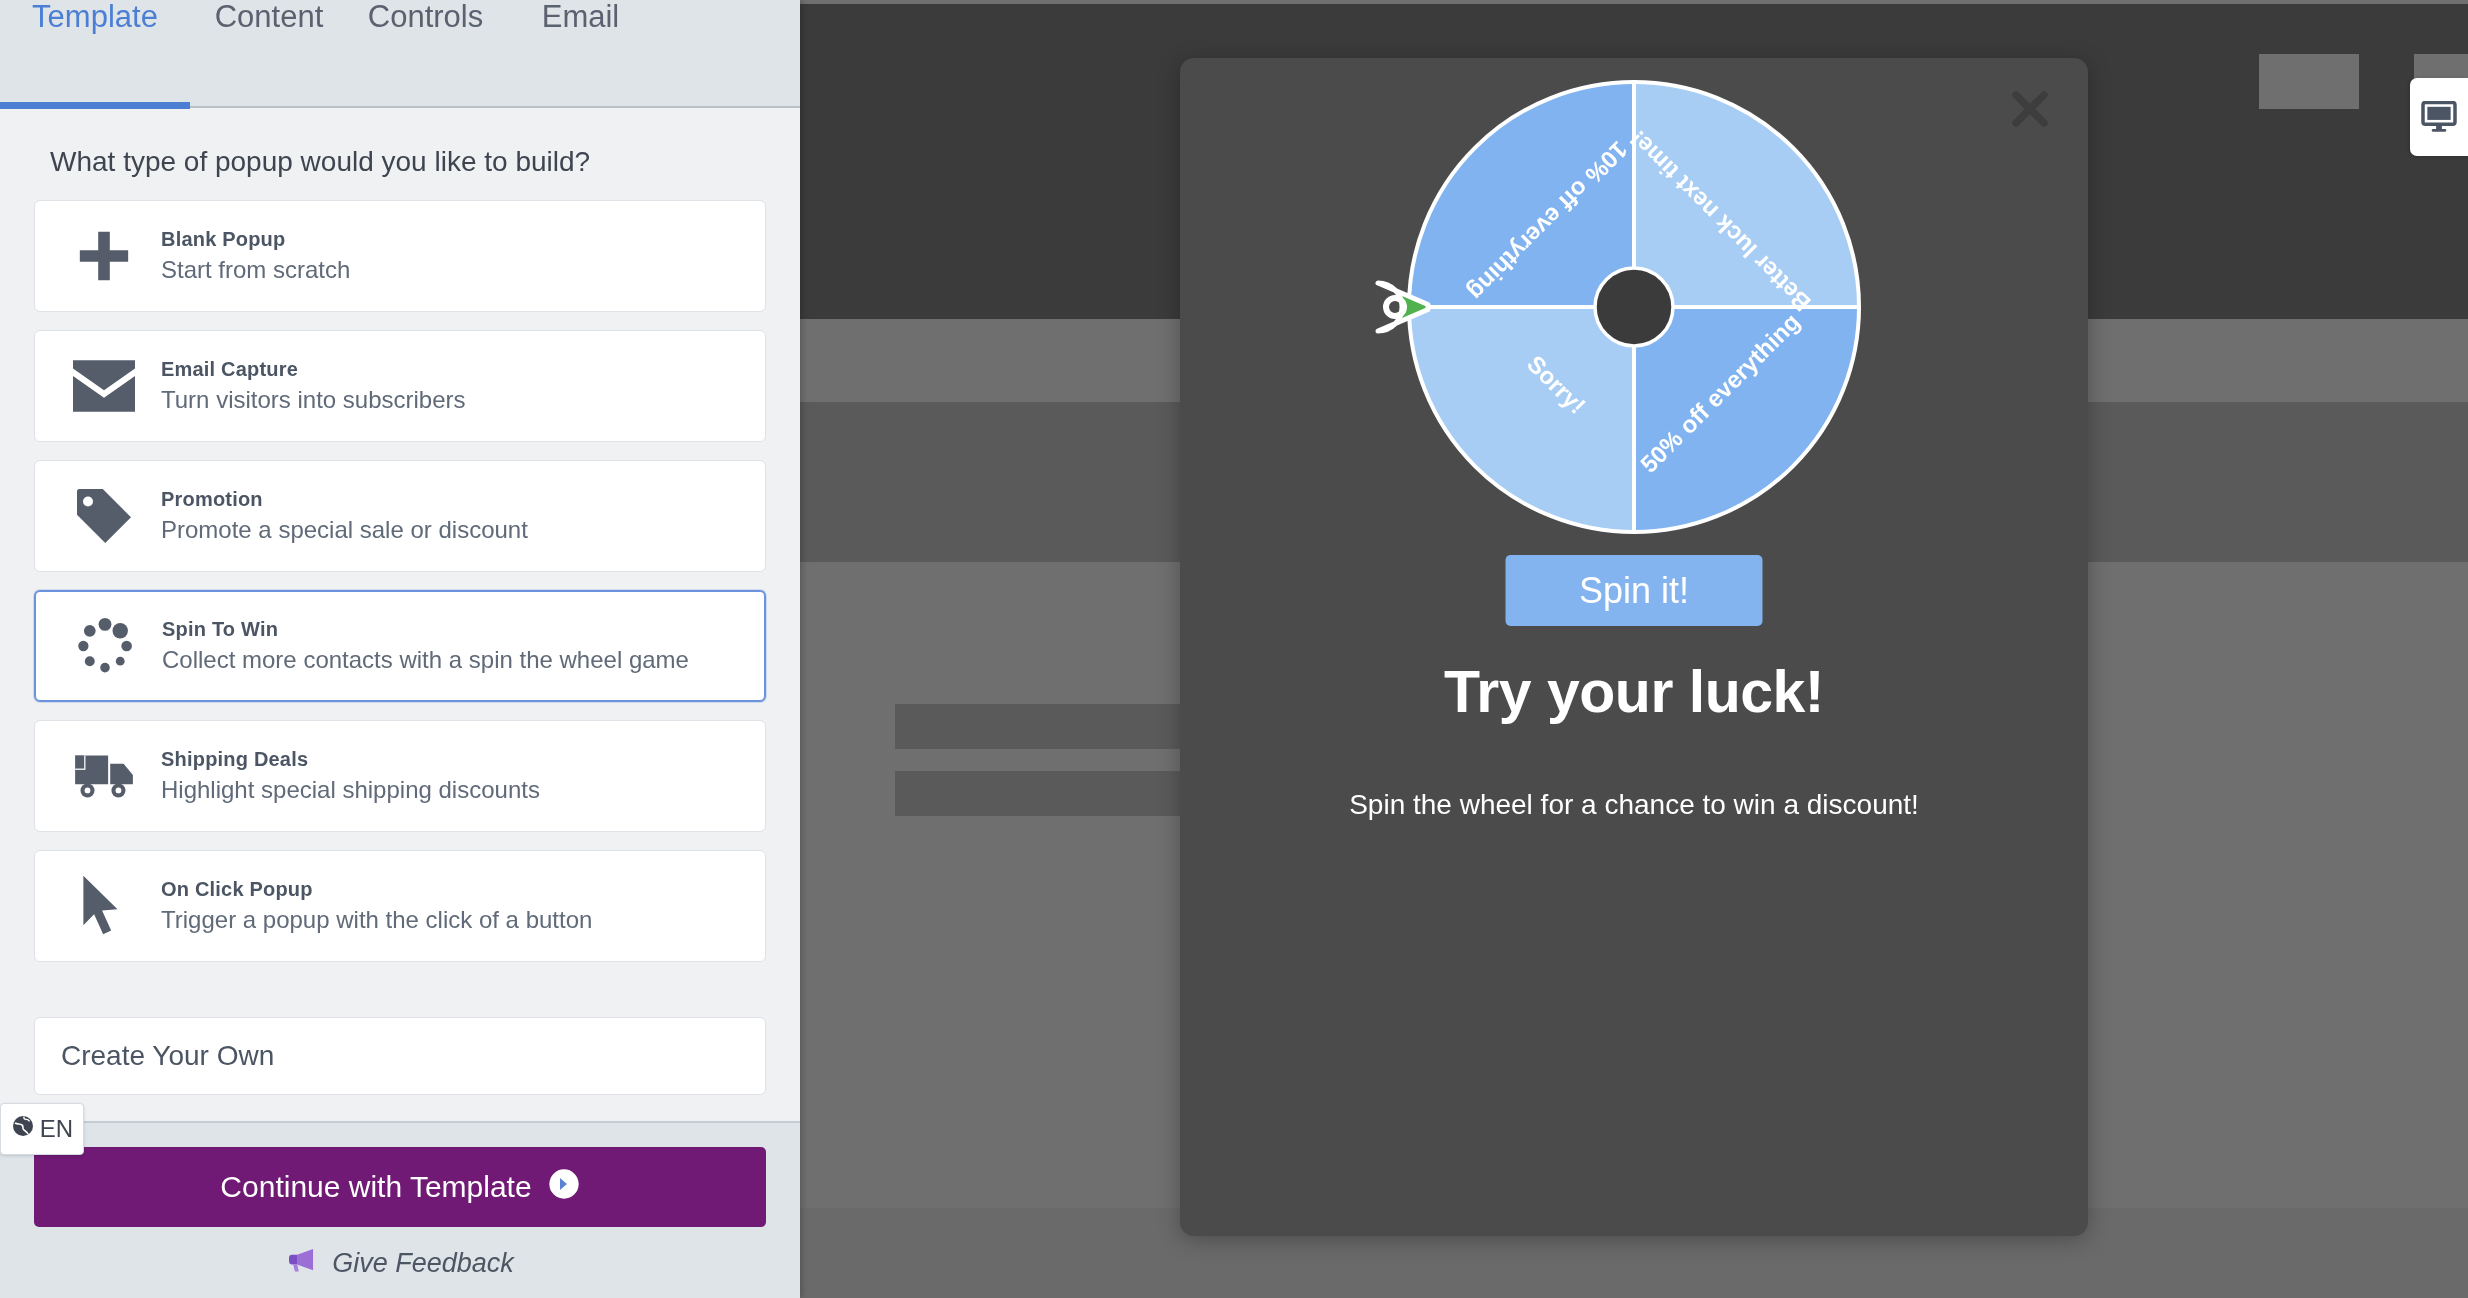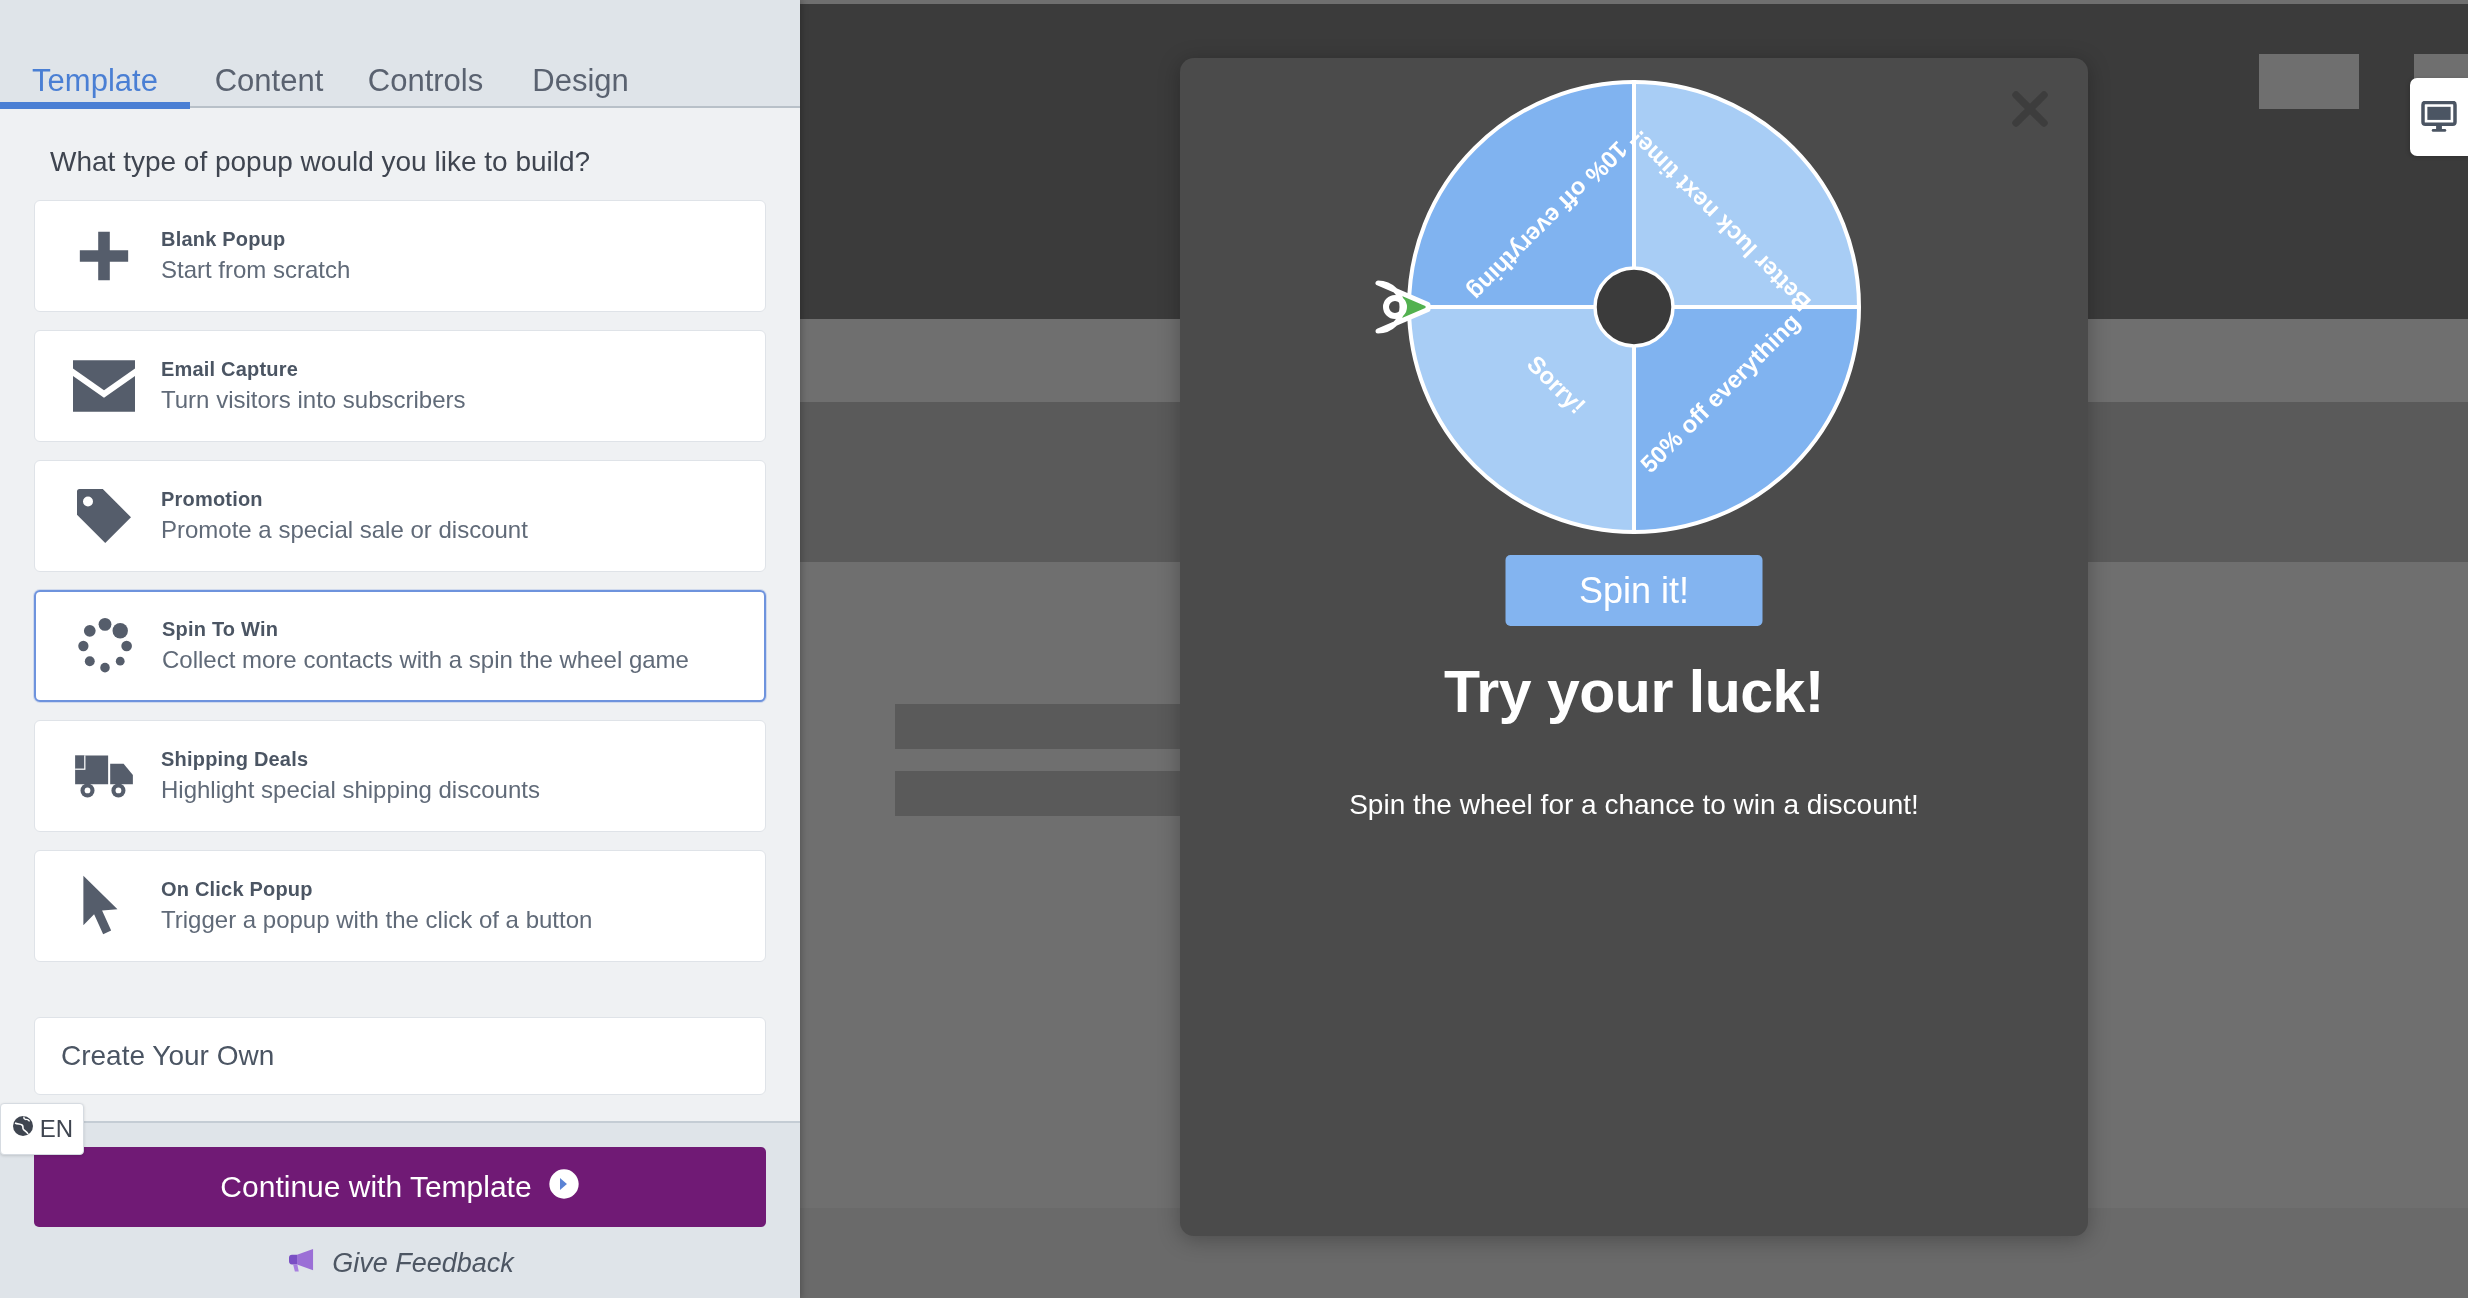--- a/index.html
+++ b/index.html
@@ -26,21 +26,21 @@
   .tabbar {
     position: relative;
     height: 108px; flex: 0 0 108px;
     background: #dfe4e9;
     border-bottom: 2px solid #b8c0c8;
     display: flex; align-items: center;
   }
   .tab {
     position: relative;
     height: 108px;
-    display: flex; align-items: flex-end; justify-content: center;
+    display: flex; align-items: flex-start; justify-content: center;
     font-size: 31px;
     color: #5a6270;
     padding: 0 0 8px 0;
     cursor: pointer;
     user-select: none;
   }
   .tab:nth-child(1) { width: 190px; }
   .tab:nth-child(2) { width: 158px; }
   .tab:nth-child(3) { width: 155px; }
   .tab:nth-child(4) { width: 155px; }
@@ -261,21 +261,21 @@
       <div class="tab active">
         <span>Template</span>
       </div>
       <div class="tab">
         <span>Content</span>
       </div>
       <div class="tab">
         <span>Controls</span>
       </div>
       <div class="tab">
-        <span>Design</span>
+        <span>Email</span>
       </div>
     </div>
 
     <div class="panel-heading">What type of popup would you like to build?</div>
 
     <div class="tpl-list">
 
       <div class="tpl-card">
         <div class="tpl-icon">
           <svg width="58" height="58" viewBox="0 0 24 24" fill="currentColor" aria-hidden="true">

